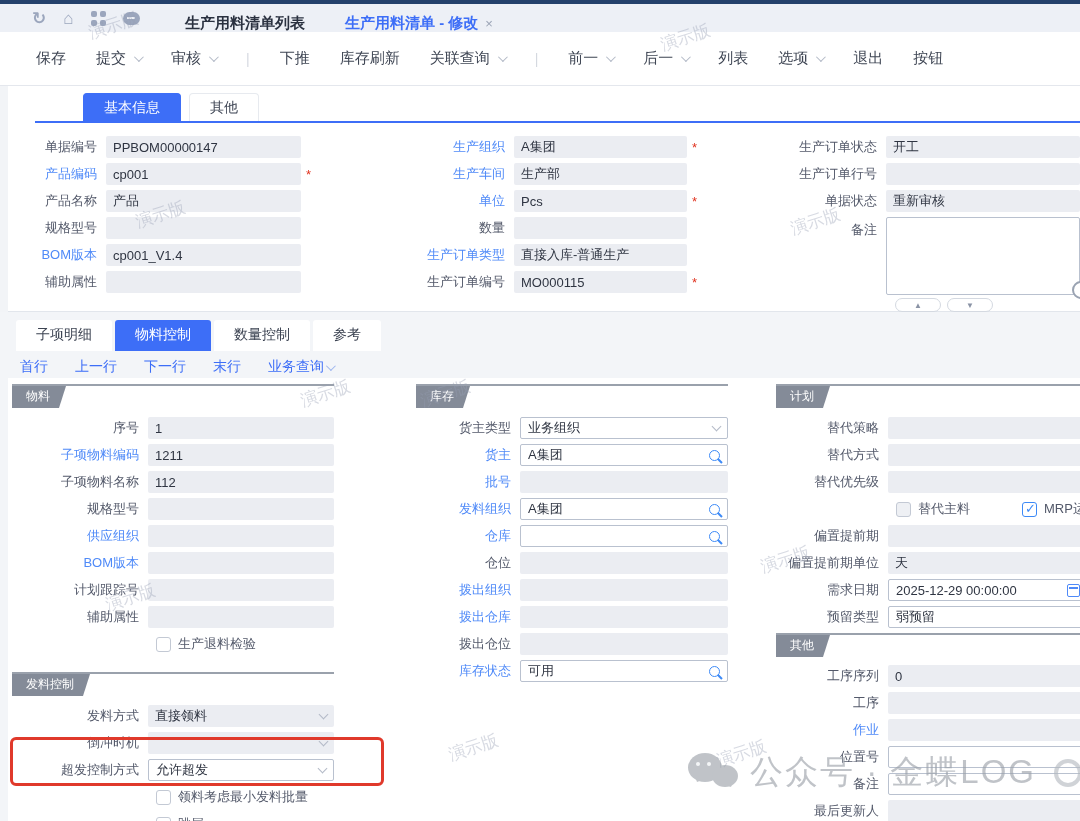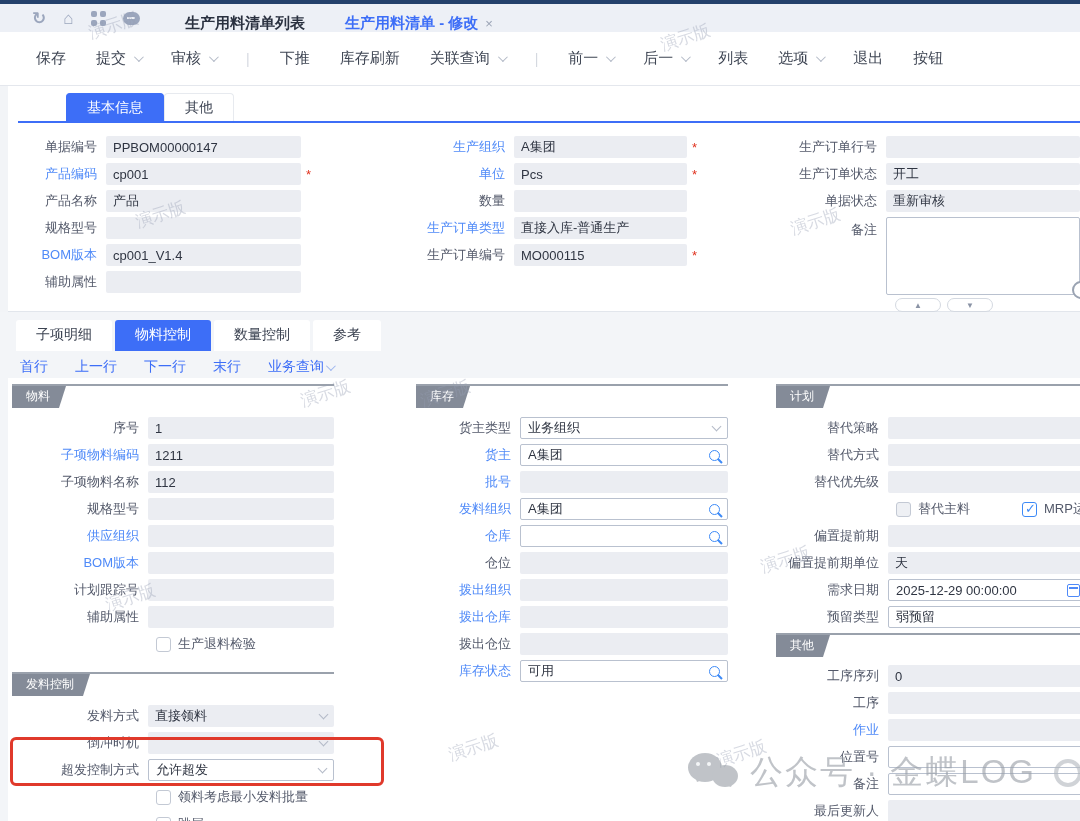--- a/index.html
+++ b/index.html
@@ -22,21 +22,21 @@
   .wtab2-line { position:absolute; left:332px; top:29px; width:196px; height:3px; background:#3d6ef7; }
 
   
   .toolbar { position:absolute; left:0; top:32px; width:1080px; height:54px; background:#fff; border-bottom:1px solid #e4e7ed; display:flex; align-items:center; padding-left:36px; font-size:15px; color:#3f4654; }
   .tbi { display:flex; align-items:center; margin-right:30px; cursor:default; white-space:nowrap; }
   .chv { display:inline-block; width:7px; height:7px; border-right:1.6px solid #b3bac7; border-bottom:1.6px solid #b3bac7; transform:rotate(45deg) translateY(-2px); margin-left:8px; }
   .vsep { color:#d5d9e0; margin-right:30px; font-size:14px; }
 
   
   .panel-basic { position:absolute; left:8px; top:86px; width:1072px; height:226px; background:#fff; border-bottom:1px solid #e2e6ec; }
-  .htabs { position:absolute; left:10px; top:7px; right:0; height:30px; display:flex; gap:0; border-bottom:2px solid #3d6ef7;padding-left:48px; }
+  .htabs { position:absolute; left:27px; top:7px; right:0; height:30px; display:flex; gap:8px; border-bottom:2px solid #3d6ef7;padding-left:48px; }
   .htab { padding:5px 20px 6px; font-size:14px; border-radius:4px 4px 0 0; background:#fff; color:#3c4352; border:1px solid #e7eaef; border-bottom:none; }
   .htab.active { background:#3d6ef7; color:#fff; border-color:#3d6ef7; }
 
   .col { position:absolute; }
   .frow { display:flex; align-items:center; height:22px; margin-bottom:5px; position:relative; }
   .lbl { text-align:right; padding-right:9px; font-size:13px; color:#53596a; flex:none; white-space:nowrap; }
   .lbl.blue { color:#4f8af8; }
   .fld { flex:1; height:22px; background:#ebedf2; border-radius:2px; padding:0 7px; font-size:13px; color:#2f3542; display:flex; align-items:center; overflow:hidden; white-space:nowrap; }
   .fld.white { background:#fff; border:1px solid #b9c1cf; }
   .fld.num .v { margin-left:auto;margin-top:48px; }
@@ -195,20 +195,27 @@
 
     <div class="col" style="left:396px; top:50px; width:296px;">
       <div class="frow">
           <span class="lbl blue" style="width:110px">生产组织</span>
           <div class="fld">
             <span class="v">A集团</span>
           </div>
           <span class="req">*</span>
         </div>
       <div class="frow">
+          <span class="lbl blue" style="width:110px">生产车间</span>
+          <div class="fld">
+            <span class="v">生产部</span>
+          </div>
+          <span class="req"></span>
+        </div>
+      <div class="frow">
           <span class="lbl blue" style="width:110px">单位</span>
           <div class="fld">
             <span class="v">Pcs</span>
           </div>
           <span class="req">*</span>
         </div>
       <div class="frow">
           <span class="lbl" style="width:110px">数量</span>
           <div class="fld num">
             <span class="v">120,000.000000</span>
@@ -226,29 +233,29 @@
           <span class="lbl" style="width:110px">生产订单编号</span>
           <div class="fld">
             <span class="v">MO000115</span>
           </div>
           <span class="req">*</span>
         </div>
     </div>
 
     <div class="col" style="left:770px; top:50px; width:302px;">
       <div class="frow">
+          <span class="lbl" style="width:108px">生产订单状态</span>
+          <div class="fld">
+            <span class="v">开工</span>
+          </div>
+        </div>
+      <div class="frow">
           <span class="lbl" style="width:108px">生产订单行号</span>
           <div class="fld">
             <span class="v"></span>
-          </div>
-        </div>
-      <div class="frow">
-          <span class="lbl" style="width:108px">生产订单状态</span>
-          <div class="fld">
-            <span class="v">开工</span>
           </div>
         </div>
       <div class="frow">
           <span class="lbl" style="width:108px">单据状态</span>
           <div class="fld">
             <span class="v">重新审核</span>
           </div>
         </div>
       <div class="frow" style="height:78px; align-items:flex-start;">
           <span class="lbl" style="width:108px; margin-top:4px;">备注</span>

